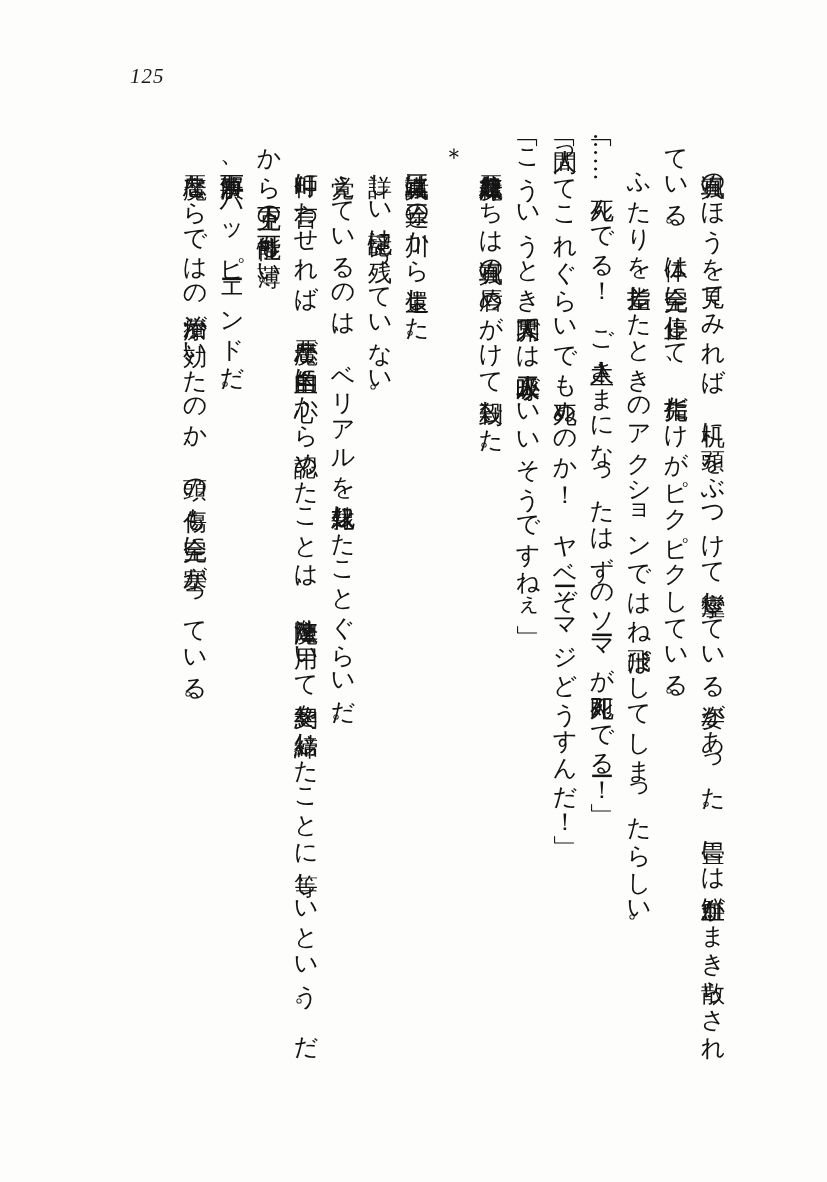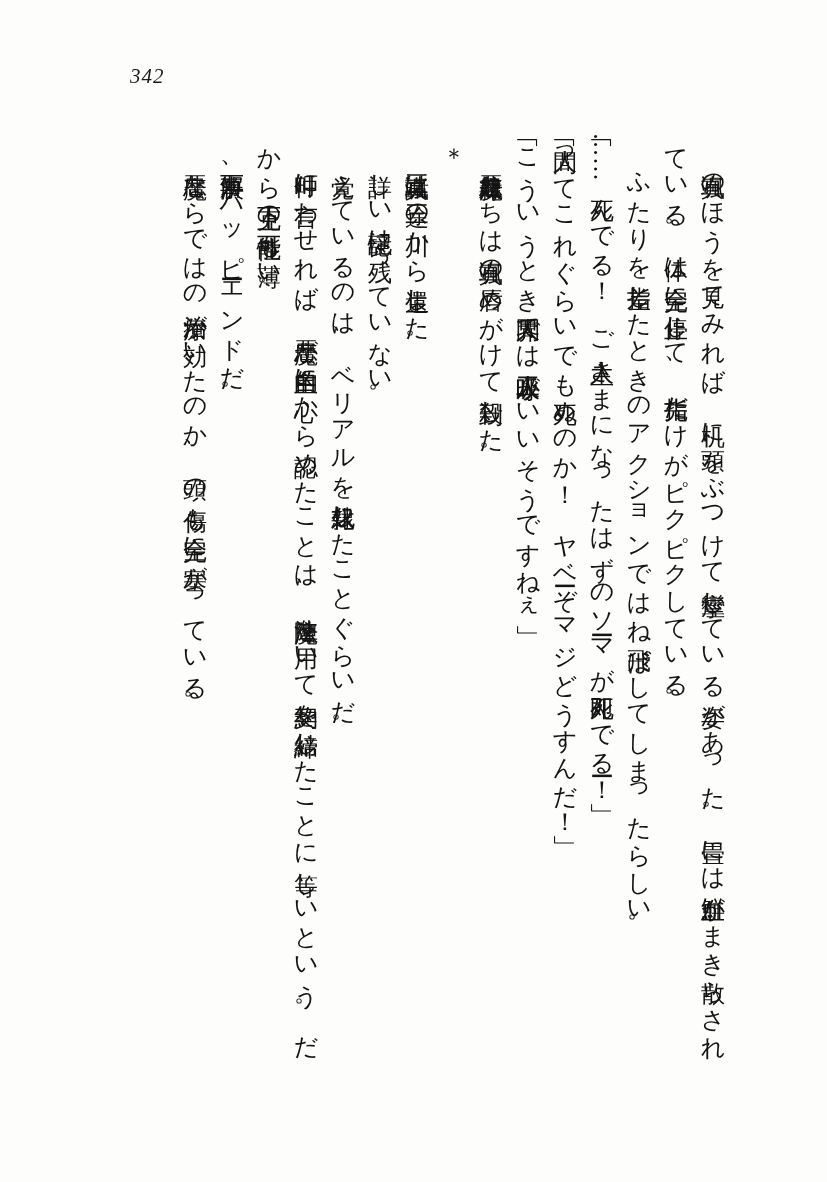--- a/index.html
+++ b/index.html
@@ -46,21 +46,21 @@
   }
   .separator {
     padding-top: 119px;       
     margin-right: 39px;       
     margin-left: 13px;        
   }
 </style>
 </head>
 <body>
 
-<div class="page-number">342</div>
+<div class="page-number">125</div>
 
 <div class="text-block">
   <p class="indent">颯真のほうを見てみれば、机に頭をぶつけて痙攣している姿があった。畳には鮮血がまき散らされている。体は完全に停止して、指先だけがピクピクしている。</p>
   <p class="indent">ふたりを指差したときのアクションではね飛ばしてしまったらしい。</p>
   <p>「……死んでる！　ご主人さまになったはずのソーマが即死んでるー！」</p>
   <p>「人間ってこれぐらいでも死ぬのか！　ヤベーぞマジどうすんだ！」</p>
   <p>「こういうとき人間界では人工呼吸がいいそうですねぇ」</p>
   <p class="indent">悪魔兼奴隷たちは颯真の唇めがけて殺到した。</p>
 
   <p class="separator">＊</p>

